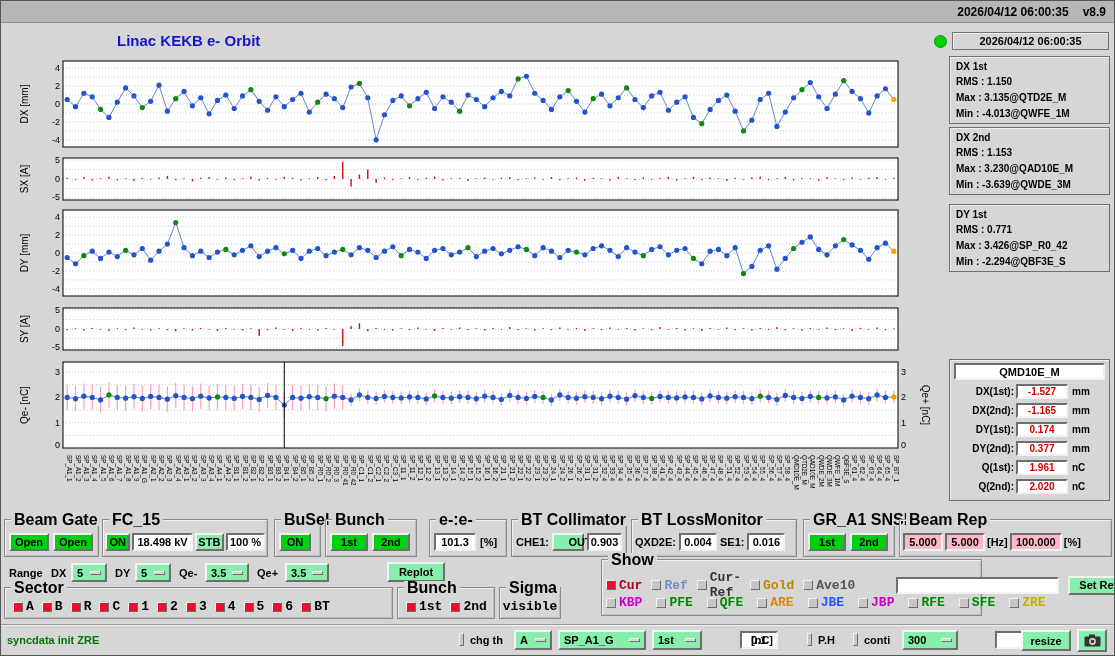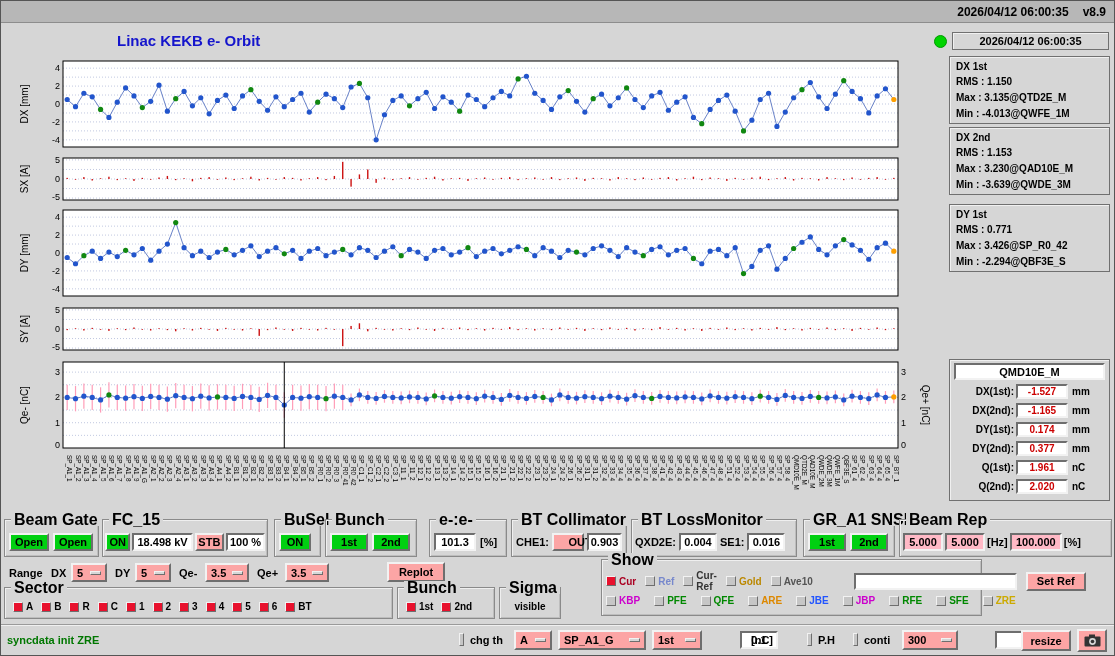--- a/index.html
+++ b/index.html
@@ -1,39 +1,39 @@
 <!DOCTYPE html>
 <html><head>
 <meta charset="utf-8">
 <style>
   *{box-sizing:border-box;margin:0;padding:0;}
   html,body{background:#888;}
   #app{position:relative;width:1115px;height:656px;background:#d6d6d6;
        font-family:"Liberation Sans",sans-serif;overflow:hidden;border:1px solid #555;}
   .abs{position:absolute;}
   .raised{border-top:2px solid #f2f2f2;border-left:2px solid #f2f2f2;
-          border-bottom:2px solid #6e6e6e;border-right:2px solid #6e6e6e;background:#fca5a5;}
+          border-bottom:2px solid #6e6e6e;border-right:2px solid #6e6e6e;background:#86efac;}
   .btn{display:flex;align-items:center;justify-content:center;font-weight:bold;font-size:11px;cursor:pointer;}
   .green{background:#00d011;}
   .sunk{border-top:2px solid #6e6e6e;border-left:2px solid #6e6e6e;
         border-bottom:2px solid #f2f2f2;border-right:2px solid #f2f2f2;background:#fff;}
   .field{display:flex;align-items:center;justify-content:center;font-size:11px;font-weight:bold;}
   .pink{background:#ffb9c6;}
   .lab{font-size:11px;font-weight:bold;}
   .grp{position:absolute;border:1px solid #8a8a8a;
        box-shadow:inset 1px 1px 0 #efefef, inset -1px -1px 0 #bdbdbd;}
   .grp>.lg{position:absolute;top:-7px;left:6px;background:#d6d6d6;padding:0 3px;
            font-size:16px;font-weight:bold;line-height:13px;white-space:nowrap;}
   .grp>.ct{position:absolute;left:0;right:0;top:7px;bottom:0;display:flex;align-items:center;gap:4px;padding:0 4px;}
   .chk{width:10px;height:10px;flex:0 0 auto;background:#c6c6c6;
        border-top:1px solid #f2f2f2;border-left:1px solid #f2f2f2;
        border-bottom:1px solid #6e6e6e;border-right:1px solid #6e6e6e;}
   .chk.checked{background:#e8112d;}
   .sit{display:flex;align-items:center;gap:3px;}
-  .cl{font-size:10px;font-weight:bold;}
+  .cl{font-size:13px;font-weight:bold;font-family:Liberation Mono, monospace;}
   .dd{display:flex;align-items:center;justify-content:space-between;padding:0 4px;cursor:pointer;}
   .dd .dash{width:11px;height:4px;background:#d6d6d6;margin-left:4px;flex:0 0 auto;
        border-top:1px solid #f2f2f2;border-left:1px solid #f2f2f2;
        border-bottom:1px solid #6e6e6e;border-right:1px solid #6e6e6e;}
   .dd .dl{font-size:11px;font-weight:bold;}
   .ytitle{position:absolute;transform:rotate(-90deg);transform-origin:0 0;
           text-align:center;font-size:10px;line-height:12px;white-space:nowrap;}
   .ytitle-r{transform:rotate(90deg);}
   .statbox{position:absolute;left:948px;width:161px;background:#d6d6d6;padding:3px 0 0 6px;
            border:1px solid #707070;box-shadow:inset 1px 1px 0 #f0f0f0;}

